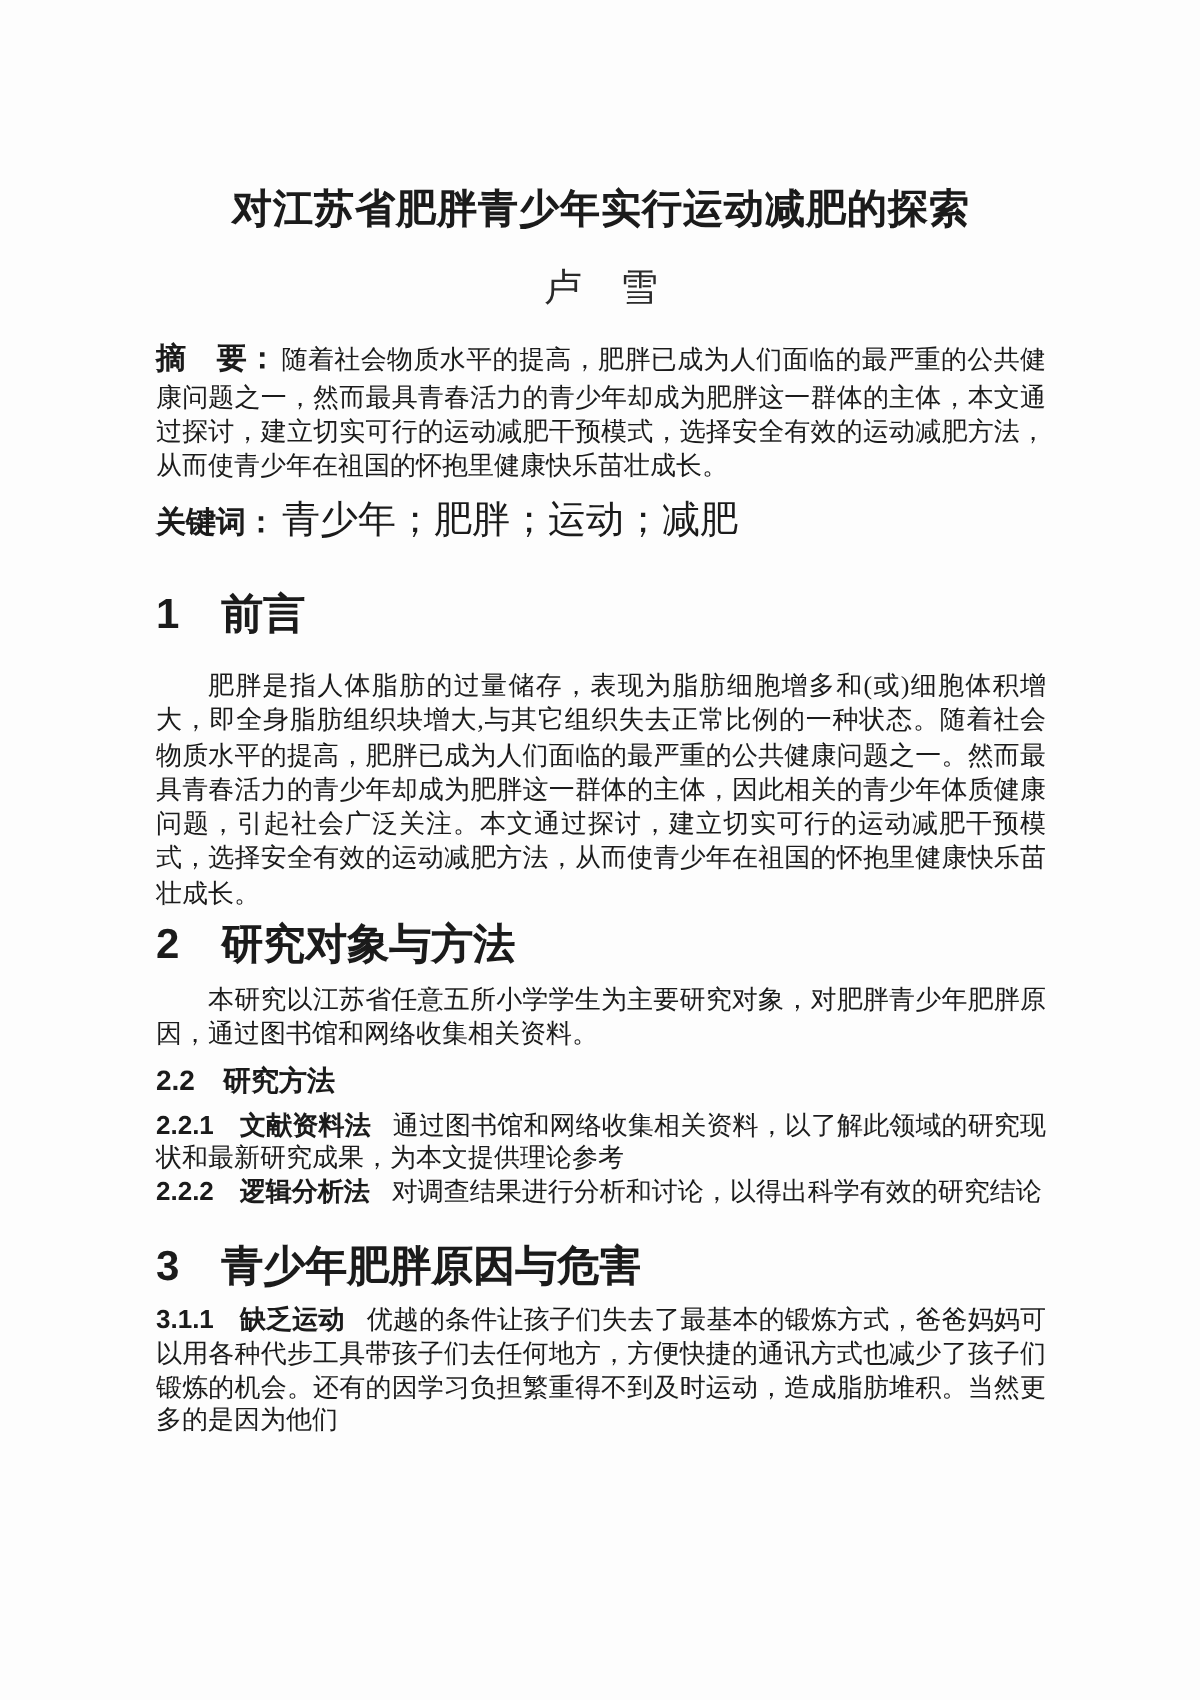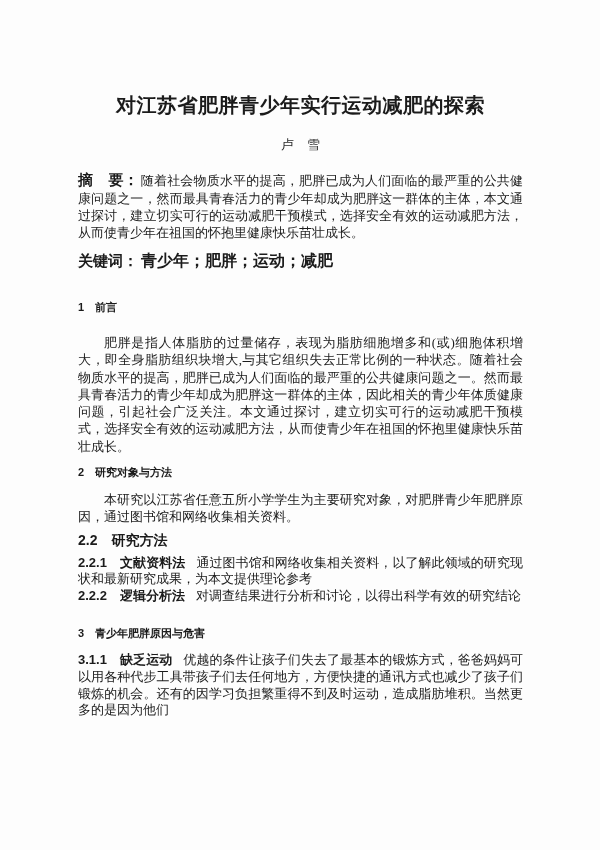--- a/index.html
+++ b/index.html
@@ -19,21 +19,21 @@
     margin: 0;
     font-family: "Liberation Serif", "DejaVu Serif", serif;
     font-weight: 700;
     font-size: 20px;
     line-height: 25px;
     text-align: center;
     letter-spacing: 0.5px;
   }
   .author {
     margin: 18px 0 0;
-    font-size: 13px;
+    font-size: 19px;
     line-height: 17px;
     text-align: center;
     color: #2a2a2a;
   }
   .abstract {
     margin: 17px 0 0;
     font-size: 13px;
     line-height: 17px;
     text-align: justify;
   }
@@ -51,28 +51,28 @@
     text-align: left;
   }
   .kw-label {
     font-family: "Liberation Sans", "DejaVu Sans", sans-serif;
     font-weight: 700;
     font-size: 15px;
     margin-right: 3px;
   }
   .kw-text {
     font-family: "Liberation Sans", "DejaVu Sans", sans-serif;
-    font-weight: 700;
-    font-size: 16px;
+    font-weight: 400;
+    font-size: 19px;
   }
   .sec-h {
     margin: 0;
     font-family: "Liberation Sans", "DejaVu Sans", sans-serif;
     font-weight: 700;
-    font-size: 11px;
+    font-size: 21px;
     line-height: 17px;
   }
   .sub-h {
     margin: 0;
     font-family: "Liberation Sans", "DejaVu Sans", sans-serif;
     font-weight: 700;
     font-size: 14px;
     line-height: 16px;
   }
   .para {

